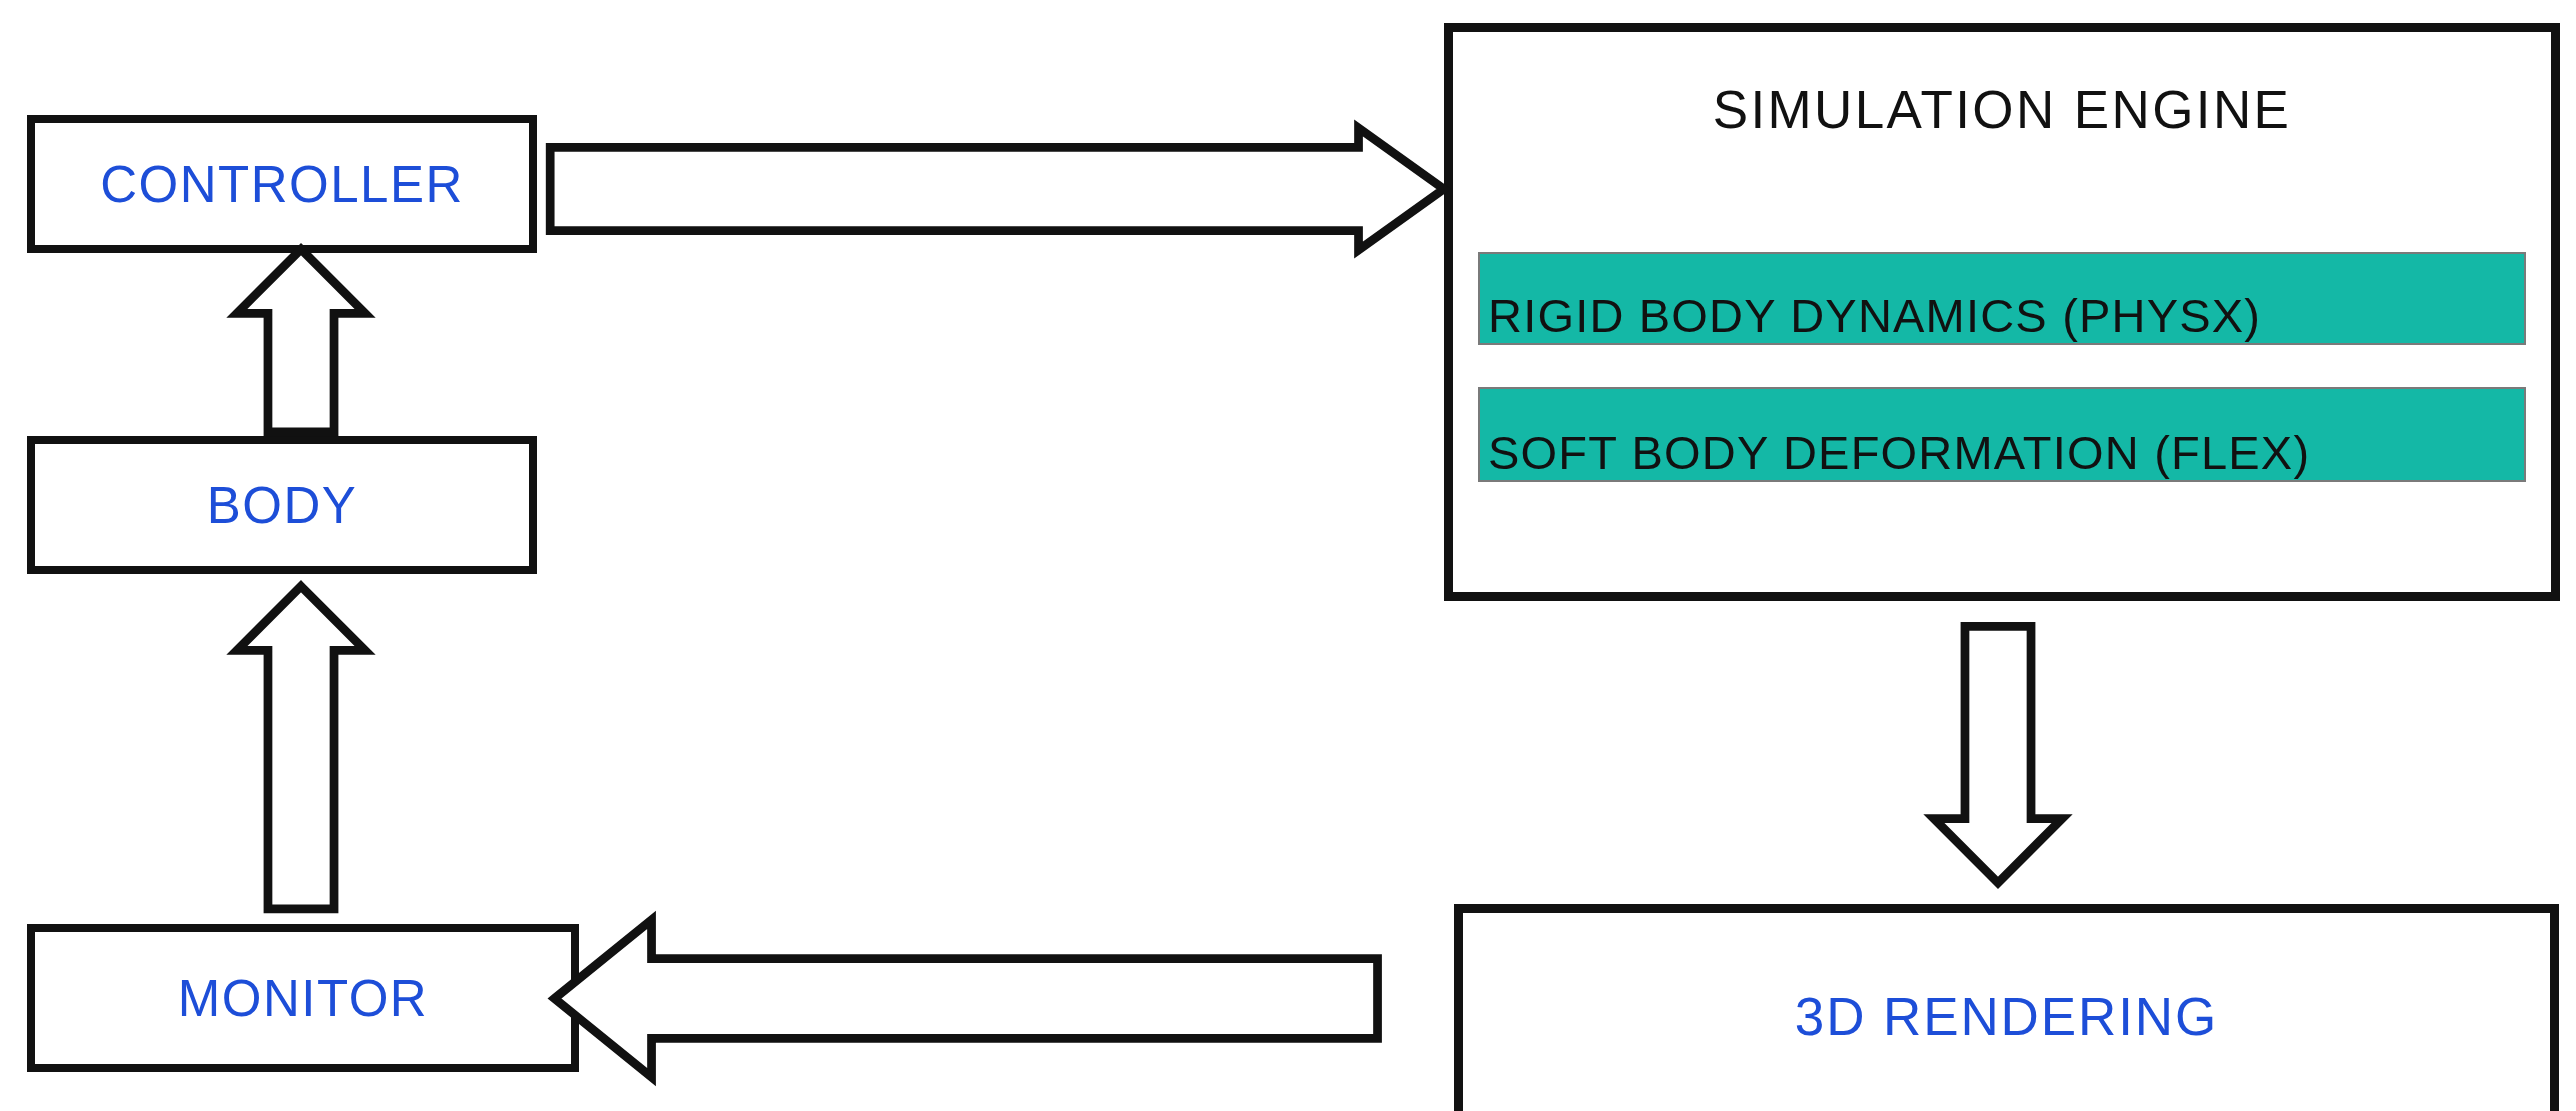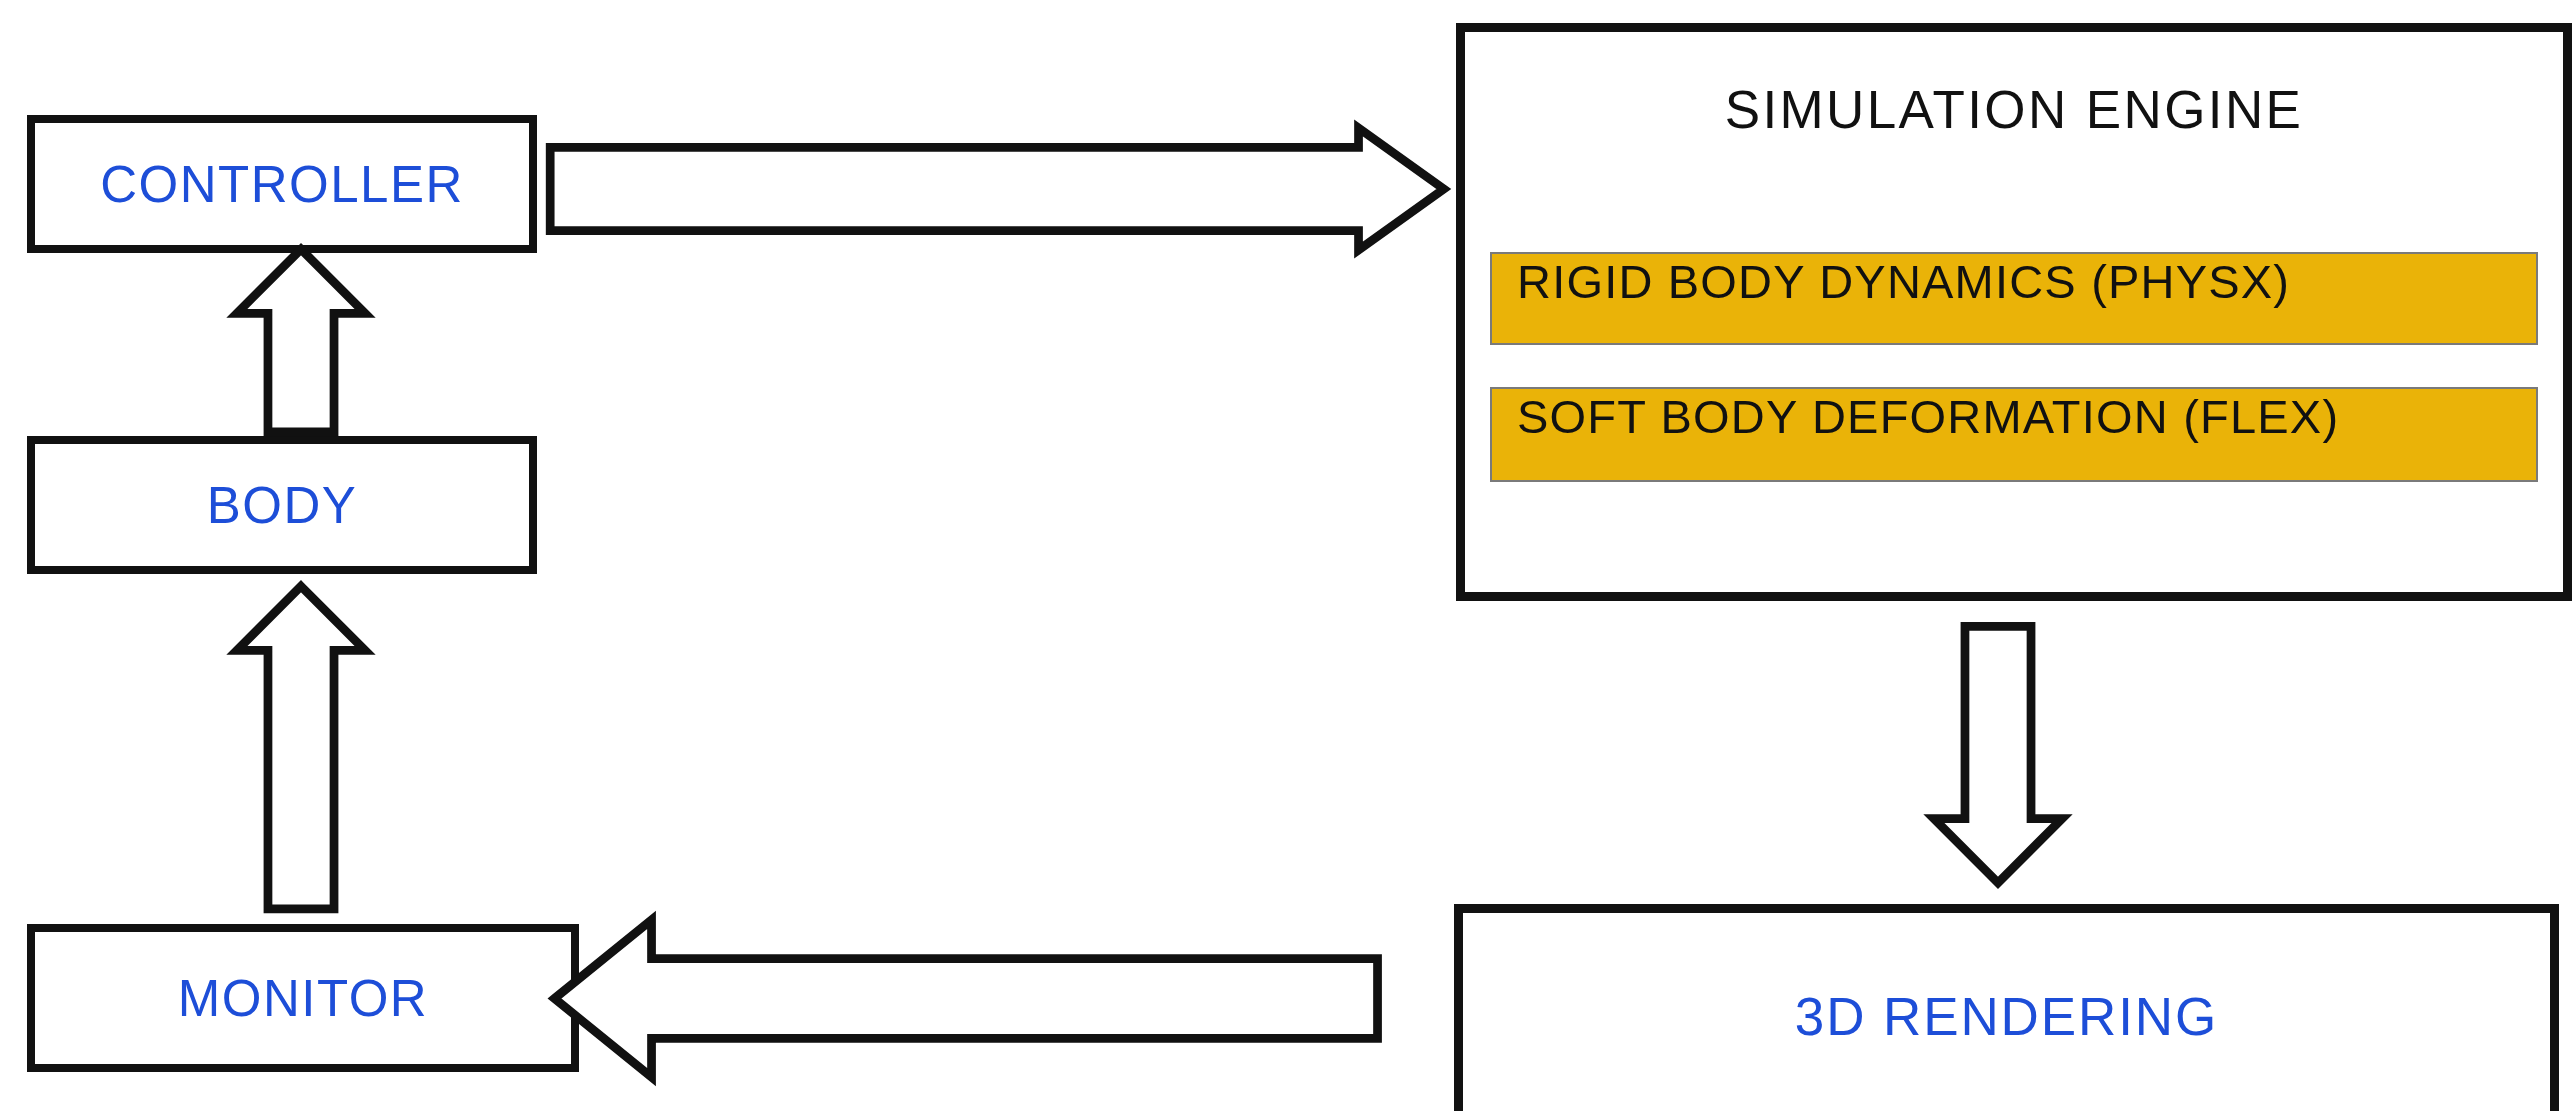--- a/index.html
+++ b/index.html
@@ -45,39 +45,38 @@
     left: 27px;  top: 436px;  width: 510px;  height: 138px;
   }
   #node-monitor {
     left: 27px;  top: 924px;  width: 552px;  height: 148px;
   }
 
   #node-sim-engine {
     left: 1444px; top: 23px; width: 1116px; height: 578px;
     display: block;
     border-width: 9.7px;
-    margin-left: 12px;
   }
   #sim-title {
     position: absolute;
     left: 0; right: 0; top: 47px;
     text-align: center;
     font-size: 53px;
     letter-spacing: 2.4px;
     color: #111111;
     white-space: nowrap;
   }
   .subnode {
     position: absolute;
     box-sizing: border-box;
-    background: #eab308;
+    background: #14b8a6;
     border: 2.9px solid #7a7a7a;
     display: flex;
-    align-items: flex-start;
-    padding-left: 25px;
+    align-items: flex-end;
+    padding-left: 8px;
   }
   .subnode > .label {
     font-size: 47px;
     letter-spacing: 1.2px;
     color: #111111;
     white-space: nowrap;
   }
   #subnode-rigid {
     left: 25px; top: 220px; width: 1048px; height: 93px;
   }

